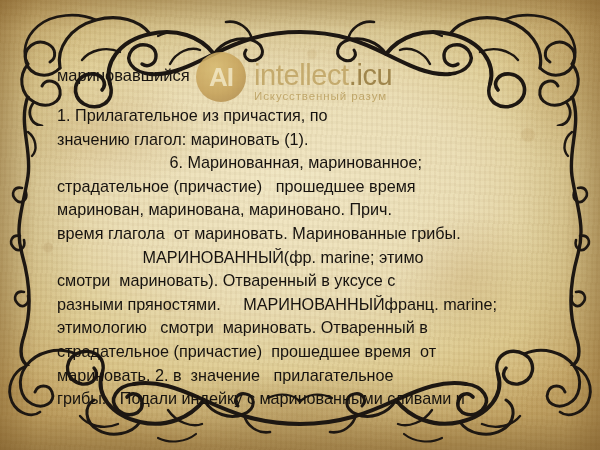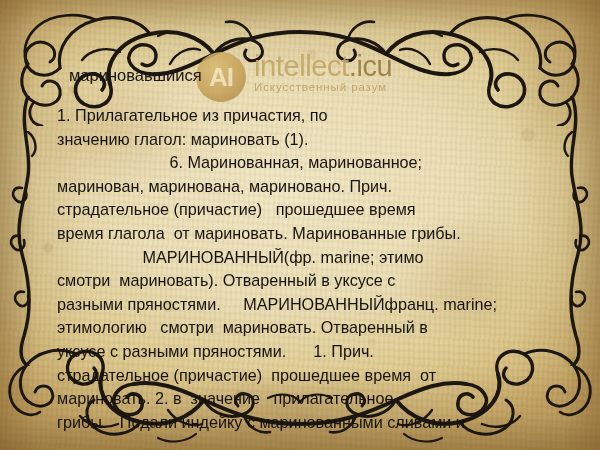--- a/index.html
+++ b/index.html
@@ -69,21 +69,21 @@
   .orn-bottom { bottom: 2px; left: 0; width: 600px; height: 110px; }
   .orn-left   { top: 96px; left: -2px; width: 46px; height: 270px; }
   .orn-right  { top: 96px; right: -2px; width: 46px; height: 270px; }
 
   
   .watermark {
     position: absolute;
     left: 196px;
     top: 52px;
     display: flex;
-    align-items: flex-start;
+    align-items: flex-end;
     gap: 8px;
     pointer-events: none;
   }
   .wm-badge {
     width: 50px; height: 50px;
     border-radius: 50%;
     background: radial-gradient(circle at 38% 32%, #d8bb72 0%, #c6a25a 55%, #a9854a 100%);
     opacity: .88;
     position: relative;
     flex: 0 0 auto;
@@ -118,21 +118,20 @@
   }
 
   
   .heading {
     position: absolute;
     left: 57px;
     top: 66px;
     font-size: 16.5px;
     color: #191512;
     white-space: nowrap;
-    margin-left: 12px;
   }
   .body-text {
     position: absolute;
     left: 57px;
     top: 104px;
     width: 528px;
     font-size: 16.2px;
     line-height: 23.6px;
     color: #17130f;
   }
@@ -289,27 +288,26 @@
       <div class="wm-sub">Искусственный  разум</div>
     </div>
   </div>
 
   <div class="heading">мариновавшийся</div>
 
   <div class="body-text clip">
     <p>1. Прилагательное из причастия, по</p>
     <p>значению глагол: мариновать (1).</p>
     <p>                         6. Маринованная, маринованное;</p>
+    <p>страдательное (причастие)   прошедшее время</p>
     <p>маринован, маринована, мариновано. Прич.</p>
-    <p>страдательное (причастие)   прошедшее время</p>
     <p>время глагола  от мариновать. Маринованные грибы.</p>
     <p>                   МАРИНОВАННЫЙ(фр. marine; этимо</p>
     <p>смотри  мариновать). Отваренный в уксусе с</p>
     <p>разными пряностями.     МАРИНОВАННЫЙфранц. marine;</p>
     <p>этимологию   смотри  мариновать. Отваренный в</p>
-    <p>уксусе с разными пряностями.      1. Прич.</p>
     <p>страдательное (причастие)  прошедшее время  от</p>
     <p>мариновать. 2. в  значение   прилагательное</p>
     <p>грибы.   Подали индейку с маринованными сливами и</p>
 
   </div>
 
 </div>
 
 </body></html>

